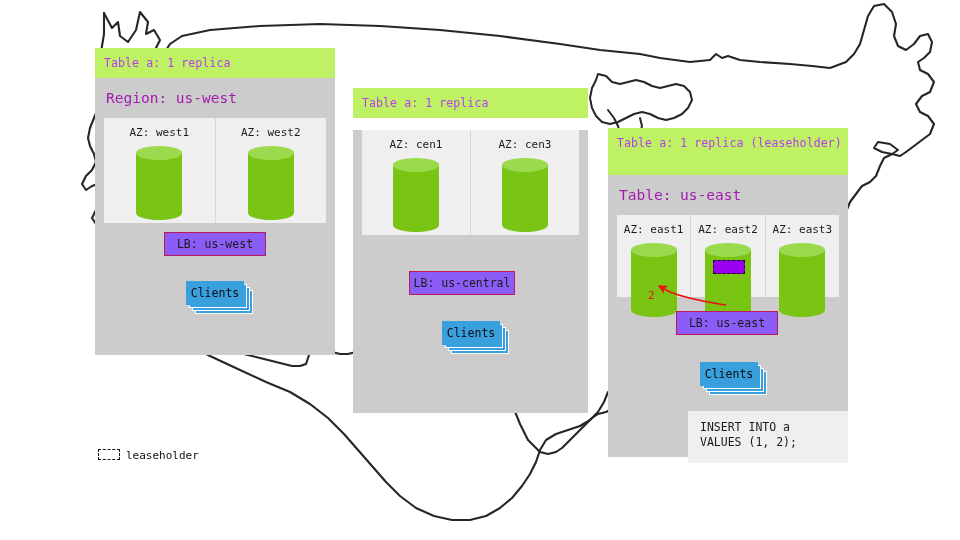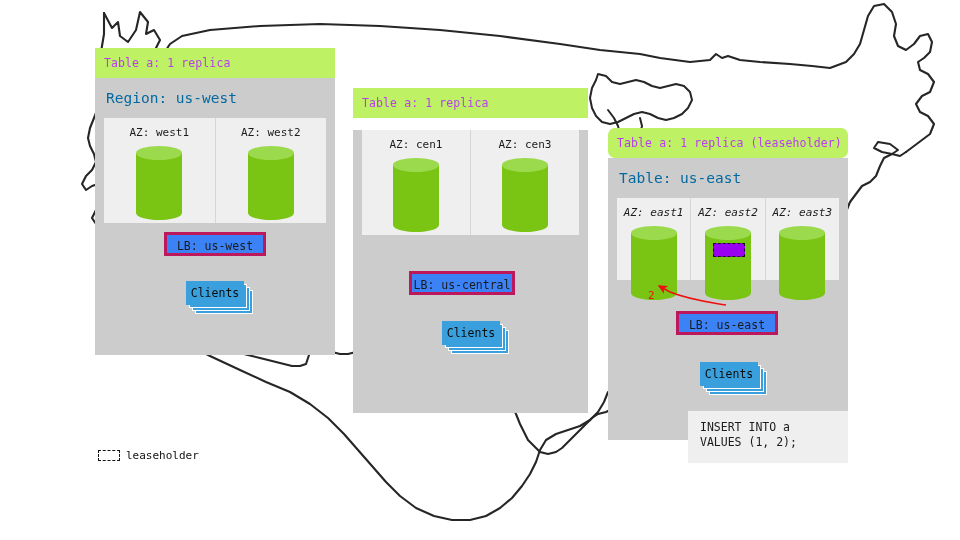--- a/index.html
+++ b/index.html
@@ -24,21 +24,21 @@
     padding:8px 0 7px 9px;
     box-sizing:border-box;
     white-space:nowrap;
   }
   .region-body{
     background:#cccccc;
     box-sizing:border-box;
     position:relative;
   }
   .region-title{
-    color:#0369a1;
+    color:#a21caf;
     font-size:14.5px;
     padding:12px 16px 0 11px;
     white-space:nowrap;
   }
   .az-row{
     display:flex;
     background:#efefef;
     margin:12px 9px 8px 9px;
     box-sizing:border-box;
   }
@@ -78,22 +78,22 @@
     background:#9900ef;
     z-index:3;
   }
   .replica.leaseholder{
     border:1.6px dashed #141414;
   }
 
   
   .lb{
     position:absolute;
-    background:#3b82f6;
-    border:3px solid #be185d;
+    background:#8b5cf6;
+    border:1px solid #be185d;
     font-size:11.5px;
     color:#1b1b1b;
     text-align:center;
     white-space:nowrap;
     box-sizing:border-box;
     z-index:6;
   }
 
   
   .clients{
@@ -134,21 +134,21 @@
   .arrow-num{
     position:absolute;
     color:#ee1111;
     font-size:11px;
     z-index:9;
   }
 
   
   .legend{
     position:absolute;
-    display:flex;align-items:center;
+    display:flex;
     font-size:11px;color:#111;
     white-space:nowrap;
   }
   .legend .swatch{
     width:22px;height:11px;
     border:1.6px dashed #141414;
     background:transparent;
     margin-right:6px;
     box-sizing:border-box;
   }
@@ -312,24 +312,24 @@
         </div>
       </div>
       <div class="lb" style="left: 409px; top: 271px; width: 106px; height: 24px; line-height: 22px;">LB: us-central</div>
       <div class="clients" style="left: 442px; top: 321px; width: 68px; height: 34px;">
         <div class="sheet" style="left: 9px; top: 9px; width: 58px; height: 24px;"></div>
         <div class="sheet" style="left: 6px; top: 6px; width: 58px; height: 24px;"></div>
         <div class="sheet" style="left: 3px; top: 3px; width: 58px; height: 24px;"></div>
         <div class="face" style="width: 58px; height: 24px;">Clients</div>
       </div>
       <div class="region" style="left: 608px; top: 128px; width: 240px;">
-        <div class="region-head" style="height: 30px; border-radius: 7px;">Table a: 1 replica (leaseholder)</div>
+        <div class="region-head" style="height: 47px;">Table a: 1 replica (leaseholder)</div>
         <div class="region-body" style="height: 282px;">
           <div class="region-title">Table: us-east</div>
-          <div class="az-row" style="height: 82px; font-style: italic;">
+          <div class="az-row" style="height: 82px;">
             <div class="az">
               <span class="az-label">AZ: east1</span>
               <div class="cyl" style="width: 46px; height: 74px;">
                 <div class="bot"></div>
                 <div class="body"></div>
                 <div class="top"></div>
               </div>
             </div>
             <div class="az">
               <span class="az-label">AZ: east2</span>

